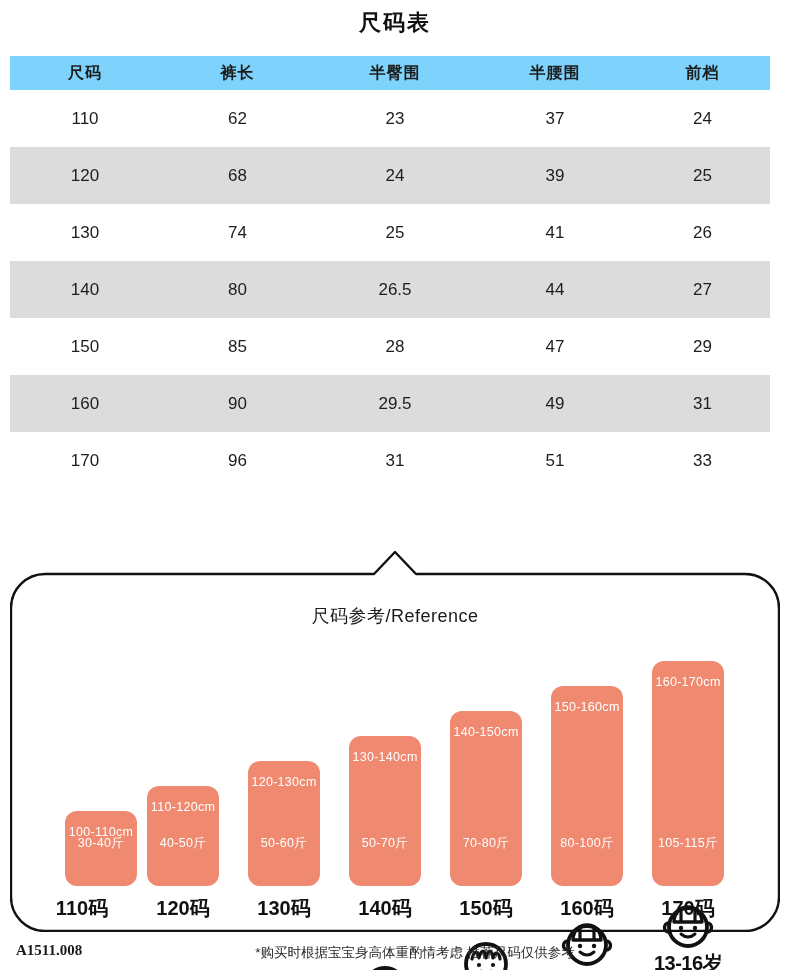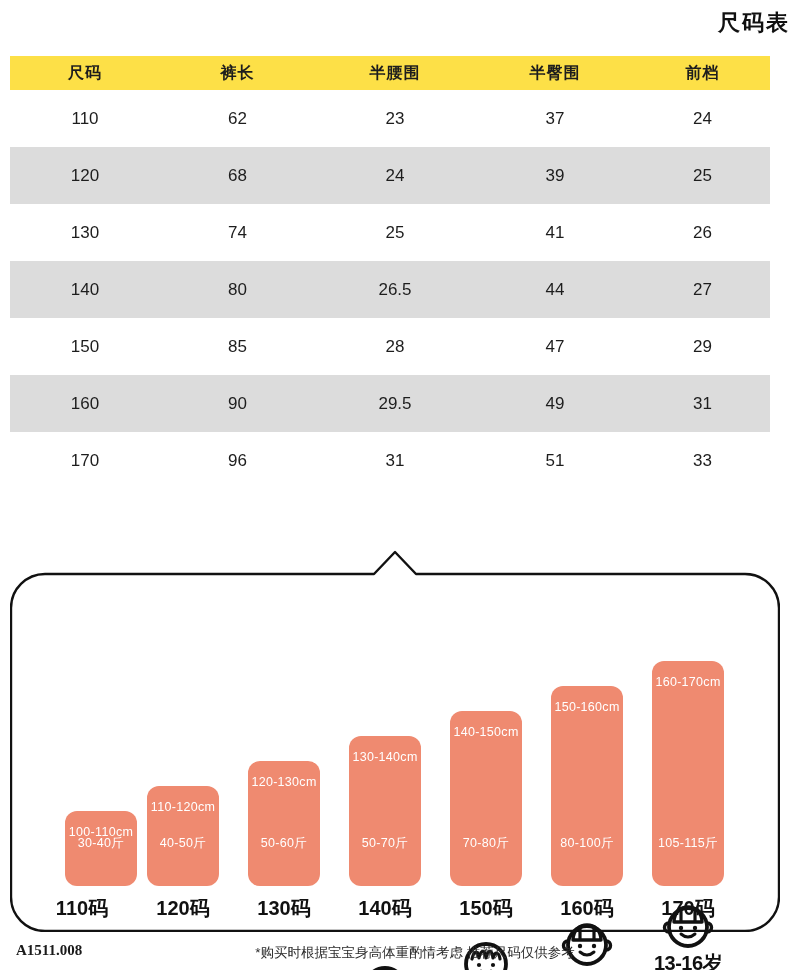--- a/index.html
+++ b/index.html
@@ -15,42 +15,42 @@
     color: #1a1a1a;
     overflow: hidden;
   }
 
   
   .page-title {
     position: absolute;
     top: 8px;
     left: 0;
     width: 790px;
-    text-align: right;
+    text-align: center;
     font-size: 22px;
     font-weight: bold;
     letter-spacing: 2px;
     color: #111;
   }
 
   
   .size-table {
     position: absolute;
     top: 56px;
     left: 10px;
     width: 760px;
   }
   .size-table .trow {
     display: flex;
     height: 57px;
     align-items: center;
   }
   .size-table .trow.head {
     height: 34px;
-    background: #fde047;
+    background: #7dd3fc;
   }
   .size-table .trow.shaded {
     background: #dcdcdc;
   }
   .size-table .cell {
     text-align: center;
     font-size: 17px;
     color: #1d1d1d;
   }
   .size-table .trow.head .cell {
@@ -182,22 +182,22 @@
 </style>
 </head>
 <body>
 
 <div class="page-title">尺码表</div>
 
 <div class="size-table">
   <div class="trow head">
     <div class="cell c0">尺码</div>
     <div class="cell c1">裤长</div>
+    <div class="cell c3">半臀围</div>
     <div class="cell c2">半腰围</div>
-    <div class="cell c3">半臀围</div>
     <div class="cell c4">前档</div>
   </div>
 
   <div class="trow">
     <div class="cell c0">110</div>
     <div class="cell c1">62</div>
     <div class="cell c2">23</div>
     <div class="cell c3">37</div>
     <div class="cell c4">24</div>
   </div>
@@ -261,20 +261,21 @@
              A 34 34 0 0 0 769 347
              L 769 58
              A 34 34 0 0 0 735 24
              L 406 24
              L 385 2
              L 364 24
              L 35 24
              A 34 34 0 0 0 1 58 Z" fill="#ffffff" stroke="#111111" stroke-width="2.4" stroke-linejoin="round"></path>
   </svg>
 
+  <div class="ref-title">尺码参考/Reference</div>
 
   <div class="bars">
 
     <div class="bar-group" style="left:22px;">
 
       <div class="bar" style="height:75px;margin-left:19px;">
         <div class="v-top">100-110cm</div>
         <div class="v-bot">30-40斤</div>
       </div>
       <div class="code-label">110码</div>

